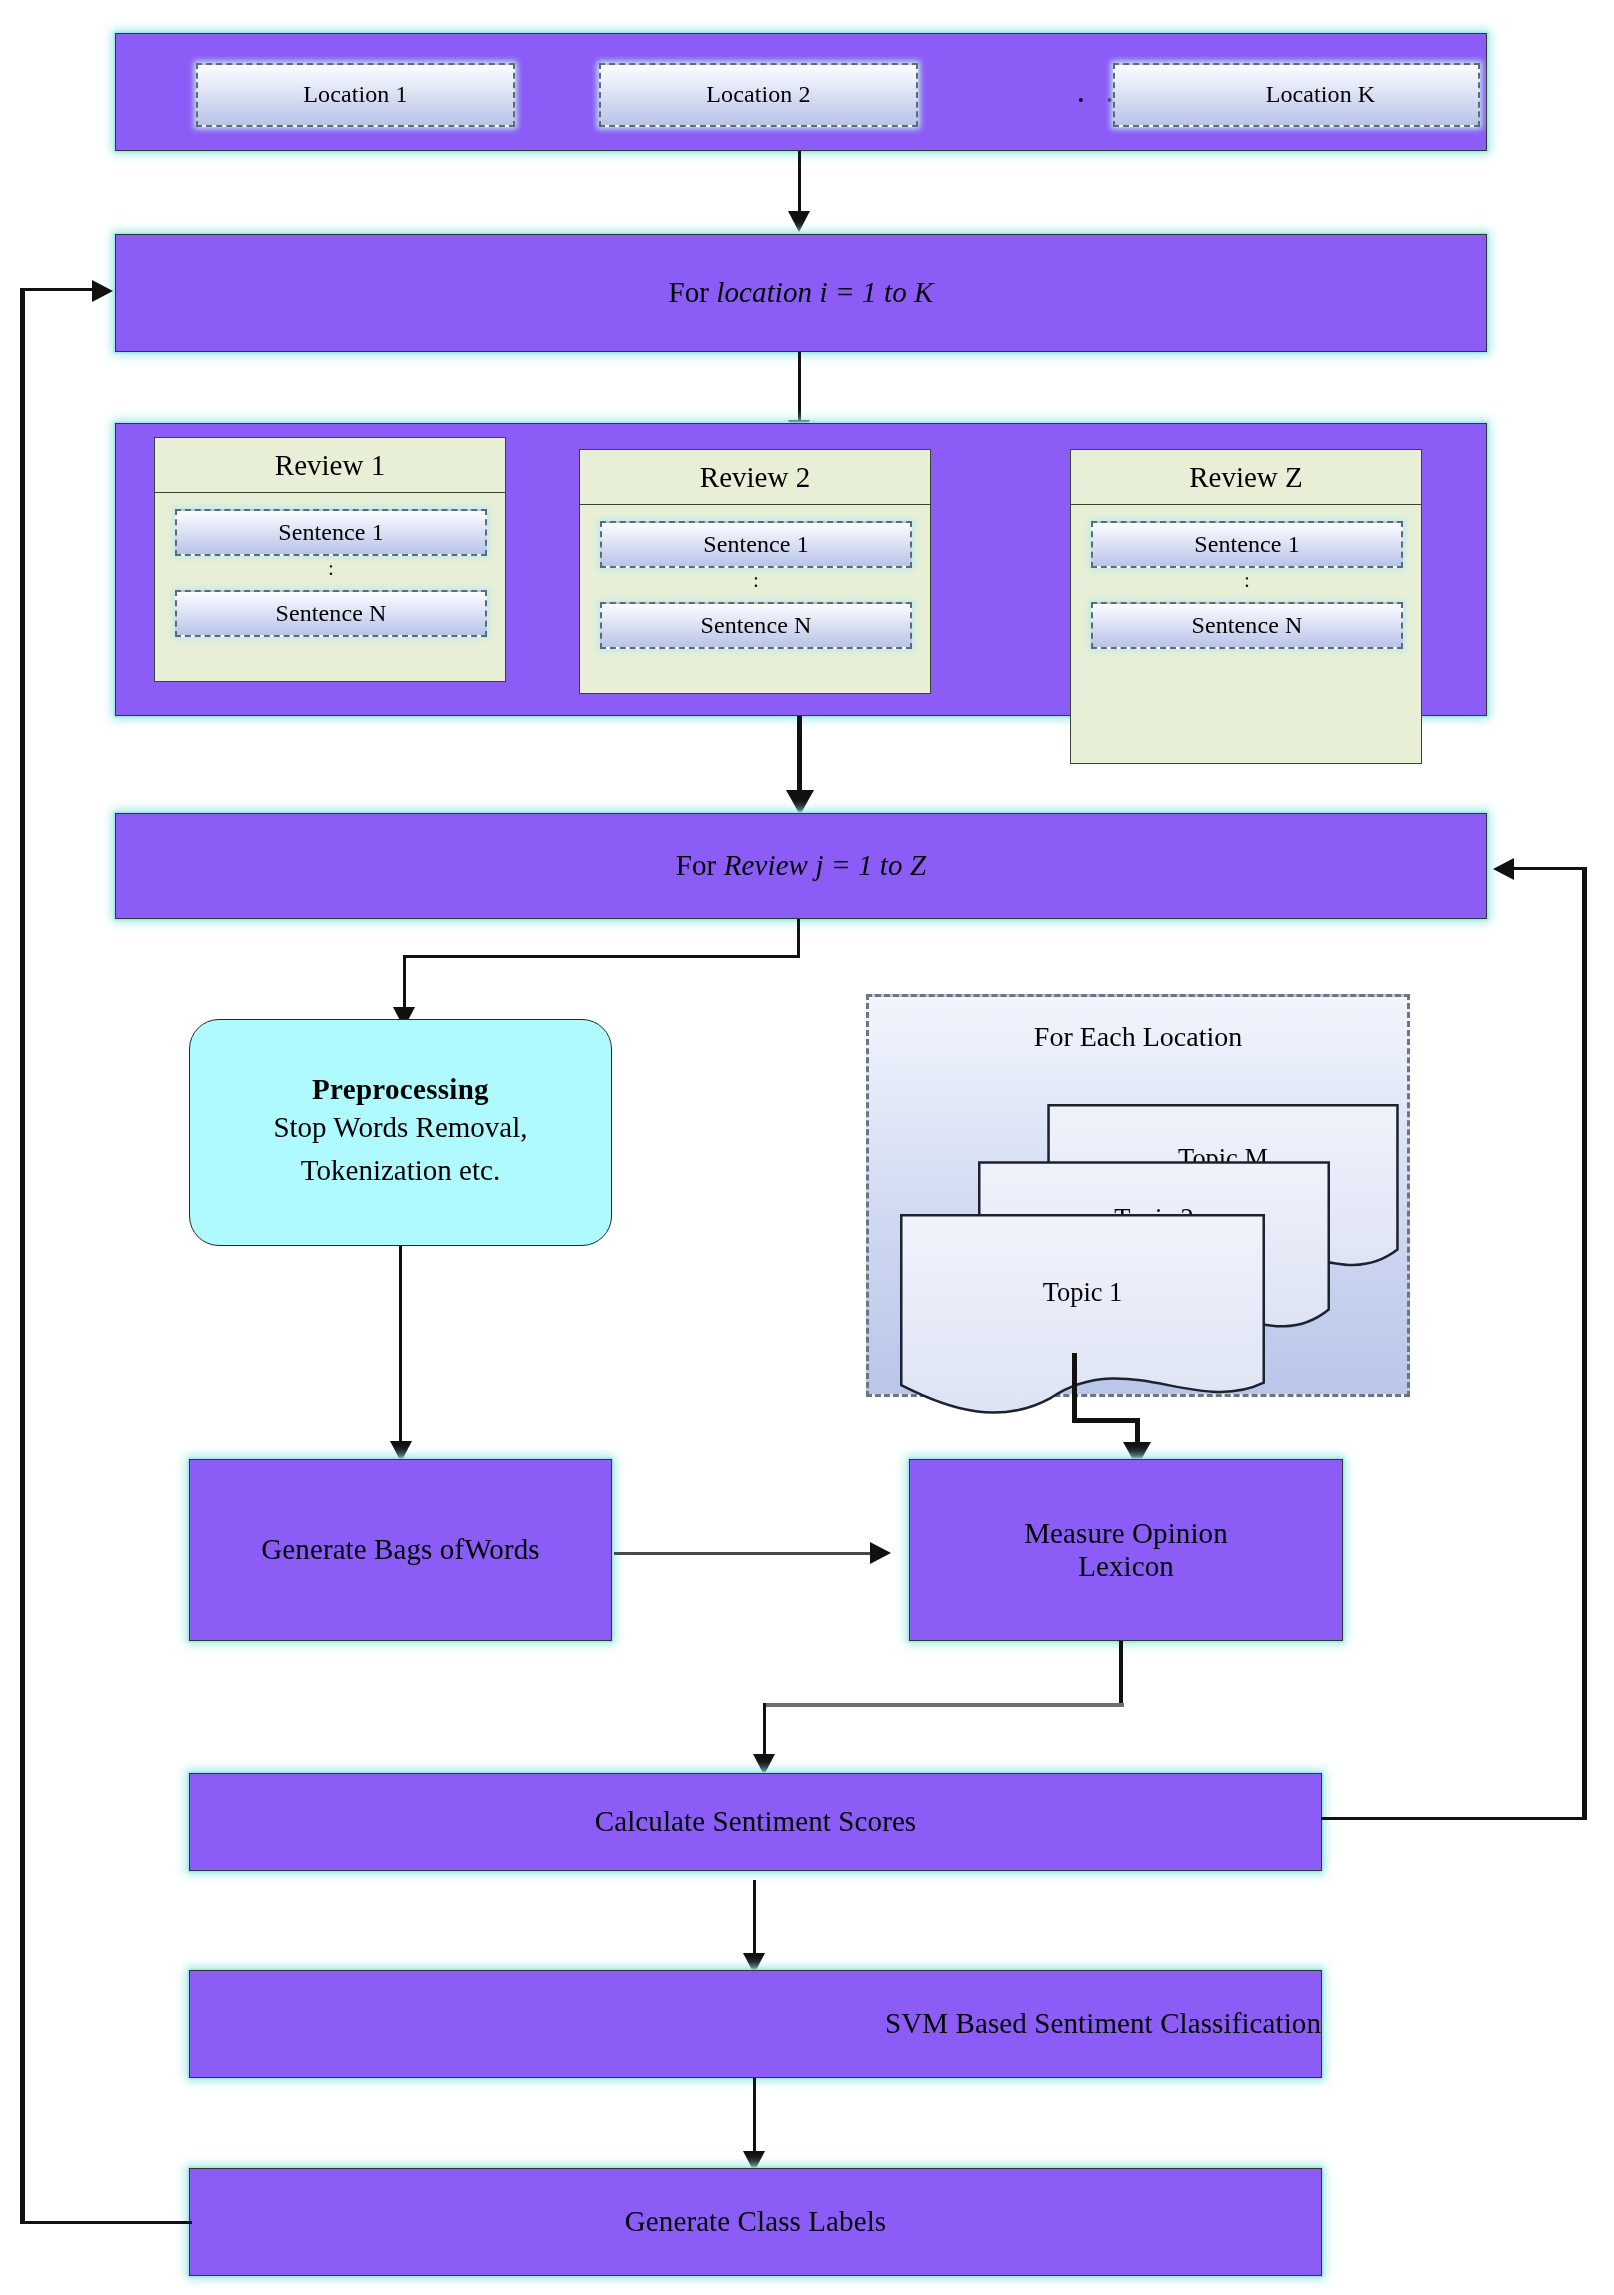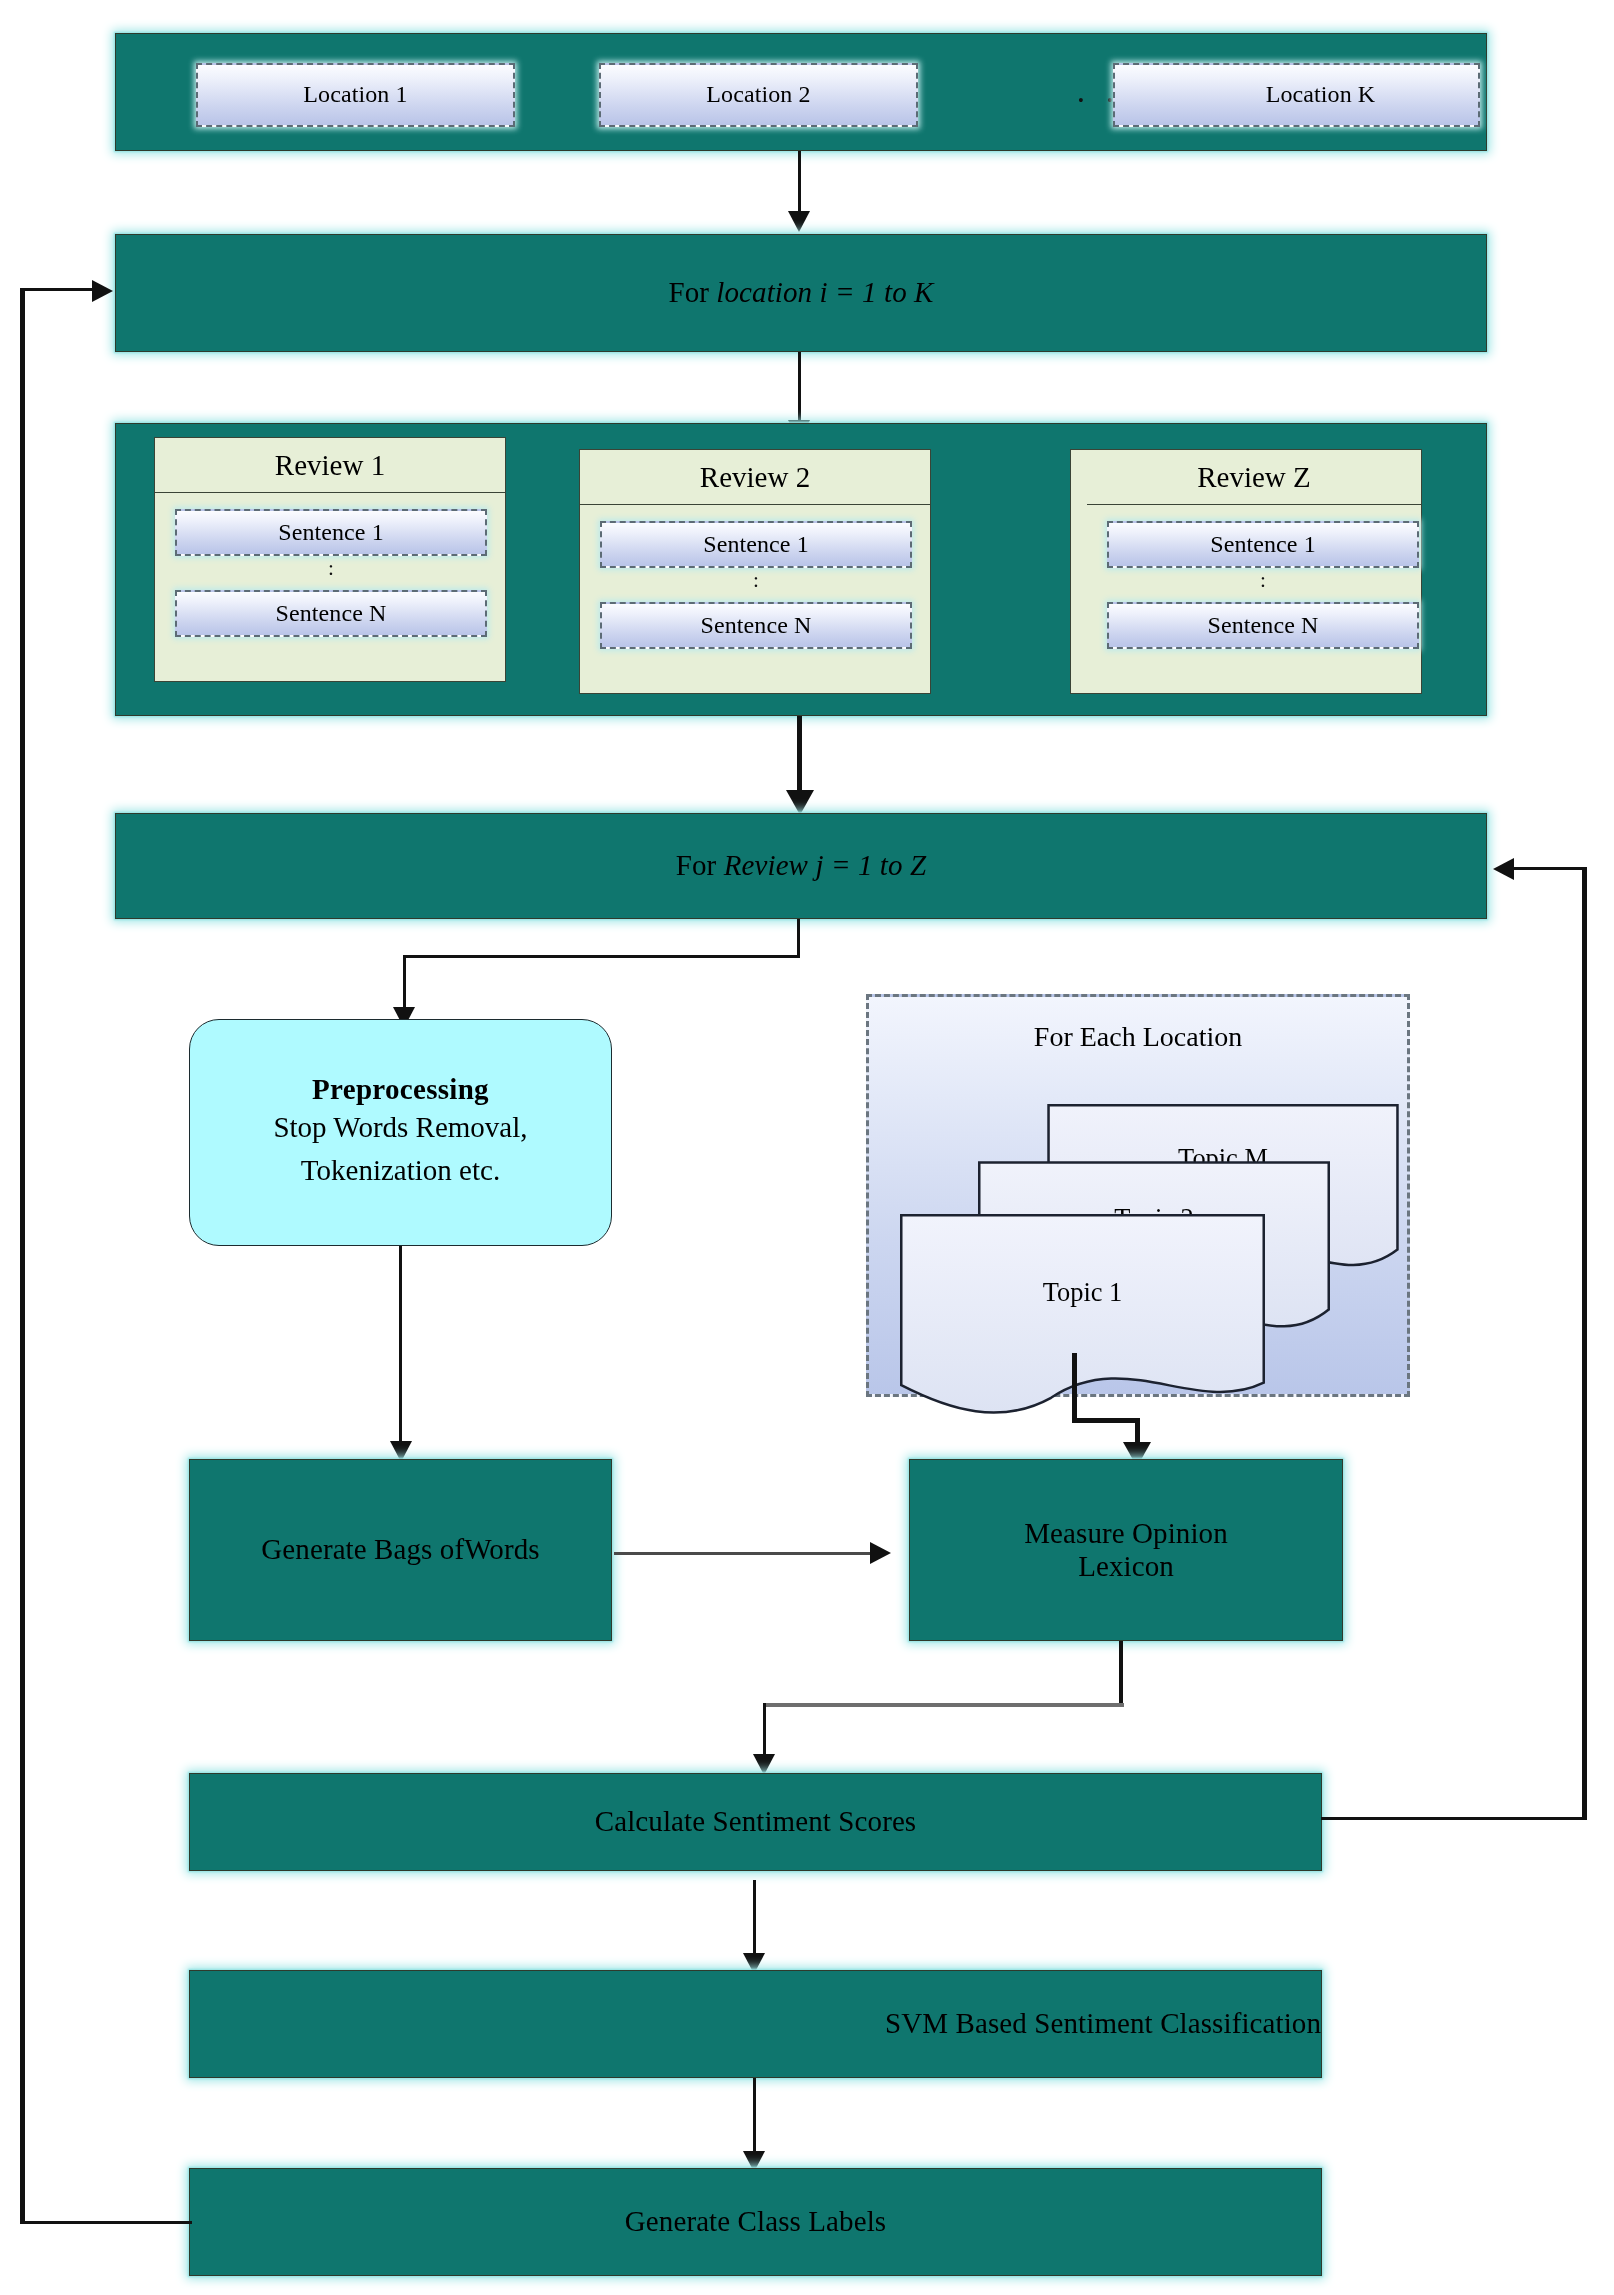--- a/index.html
+++ b/index.html
@@ -4,21 +4,21 @@
 <style>
   html,body{margin:0;padding:0;background:#ffffff;}
   body{width:1614px;height:2295px;position:relative;overflow:hidden;
        font-family:"Liberation Serif","DejaVu Serif",serif;color:#000;}
 
   
   .abs{position:absolute;box-sizing:border-box;}
 
   
   .greenbox{
-    background:#0f766e;
+    background:#8b5cf6;
     border:1.9px solid #2f3a2c;
     box-shadow:0 0 10px 3.1px #9fe6e6, 0 0 1.9px 0.6px #7fdede;
     display:flex;align-items:center;justify-content:center;
     text-align:center;
   }
   .greenbox .txt{font-size:29px;line-height:1.15;letter-spacing:0.1px;}
 
   
   .bluechip{
     background:linear-gradient(180deg,#fbfcff 0%,#eef1fb 22%,#ccd4ef 70%,#b9c4e8 100%);
@@ -143,21 +143,21 @@
         <div>:</div>
       </div>
       <div class="abs bluechip" style="left:20px;top:97px;width:312px;height:47px;">
         <span class="txt">Sentence N</span>
       </div>
     </div>
   </div>
 
   <div class="abs hdots" style="left:931px;top:126px;width:120px;text-align:center;">. . .</div>
 
-  <div class="abs reviewcard" style="left:954px;top:25px;width:352px;height:245px;padding-left:16px;">
+  <div class="abs reviewcard" style="left:954px;top:25px;width:352px;height:315px;">
     <div class="rhead">Review Z</div>
     <div class="rbody">
       <div class="abs bluechip" style="left:20px;top:16.4px;width:312px;height:47px;">
         <span class="txt">Sentence 1</span>
       </div>
       <div class="abs vdots" style="left:20px;top:70px;width:312px;">
         <div>:</div>
       </div>
       <div class="abs bluechip" style="left:20px;top:97px;width:312px;height:47px;">
         <span class="txt">Sentence N</span>

